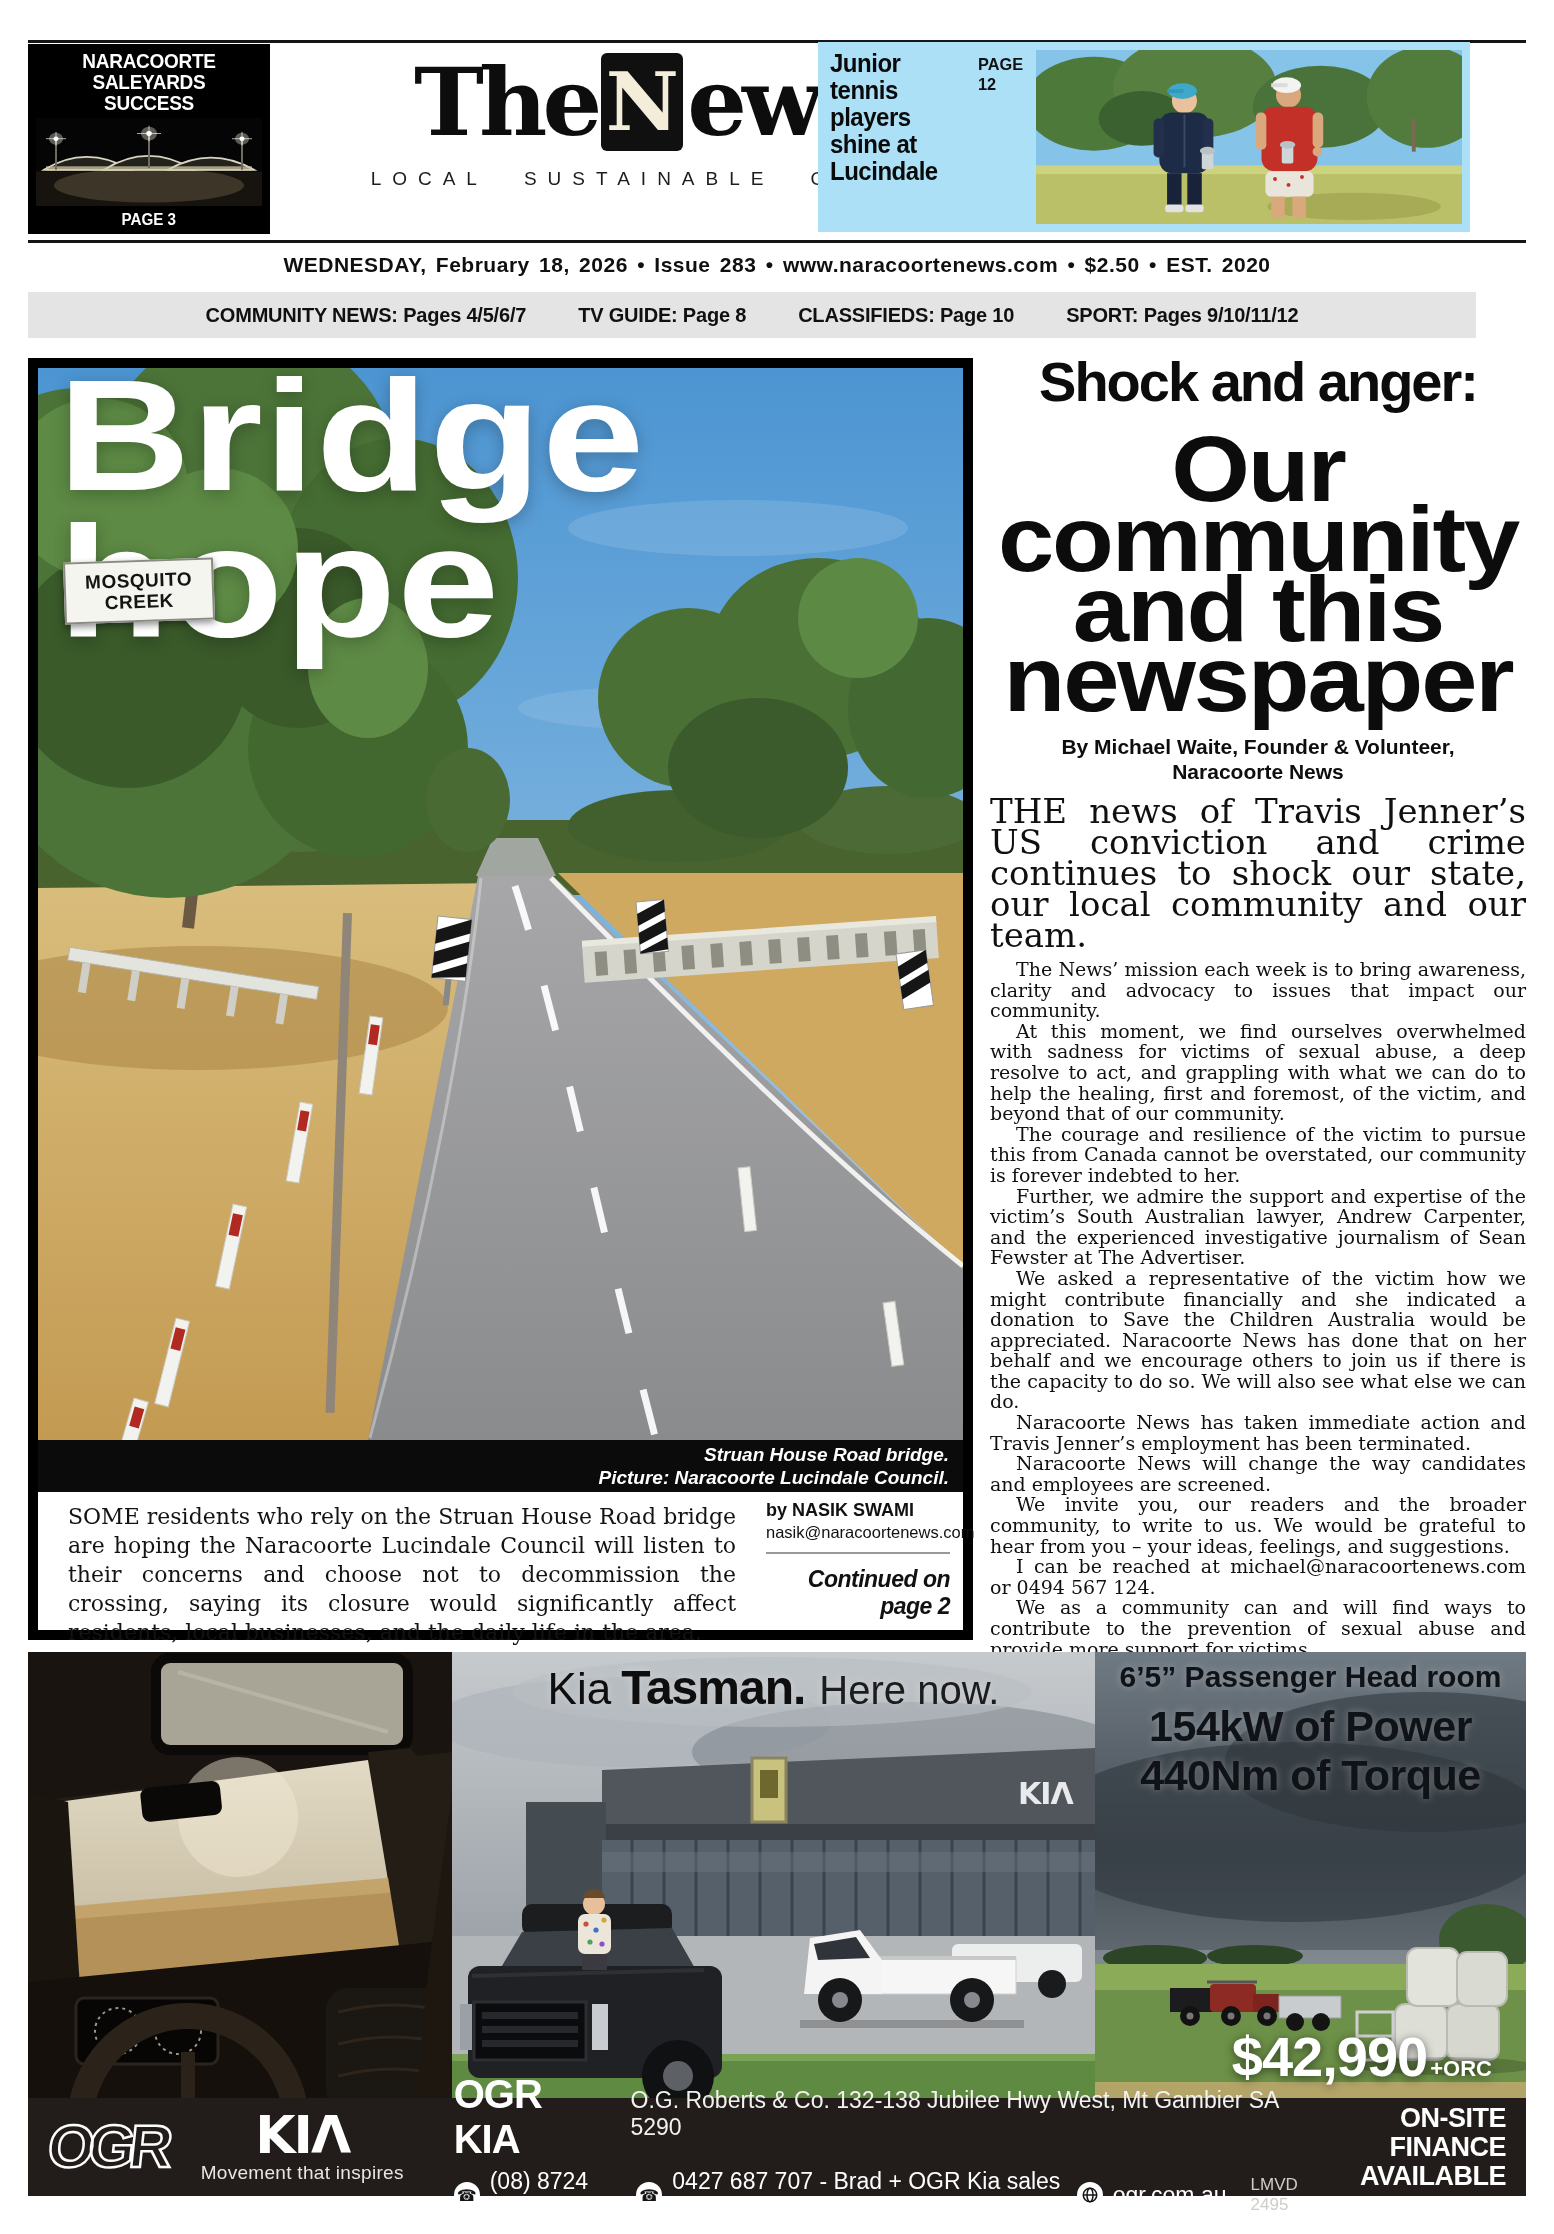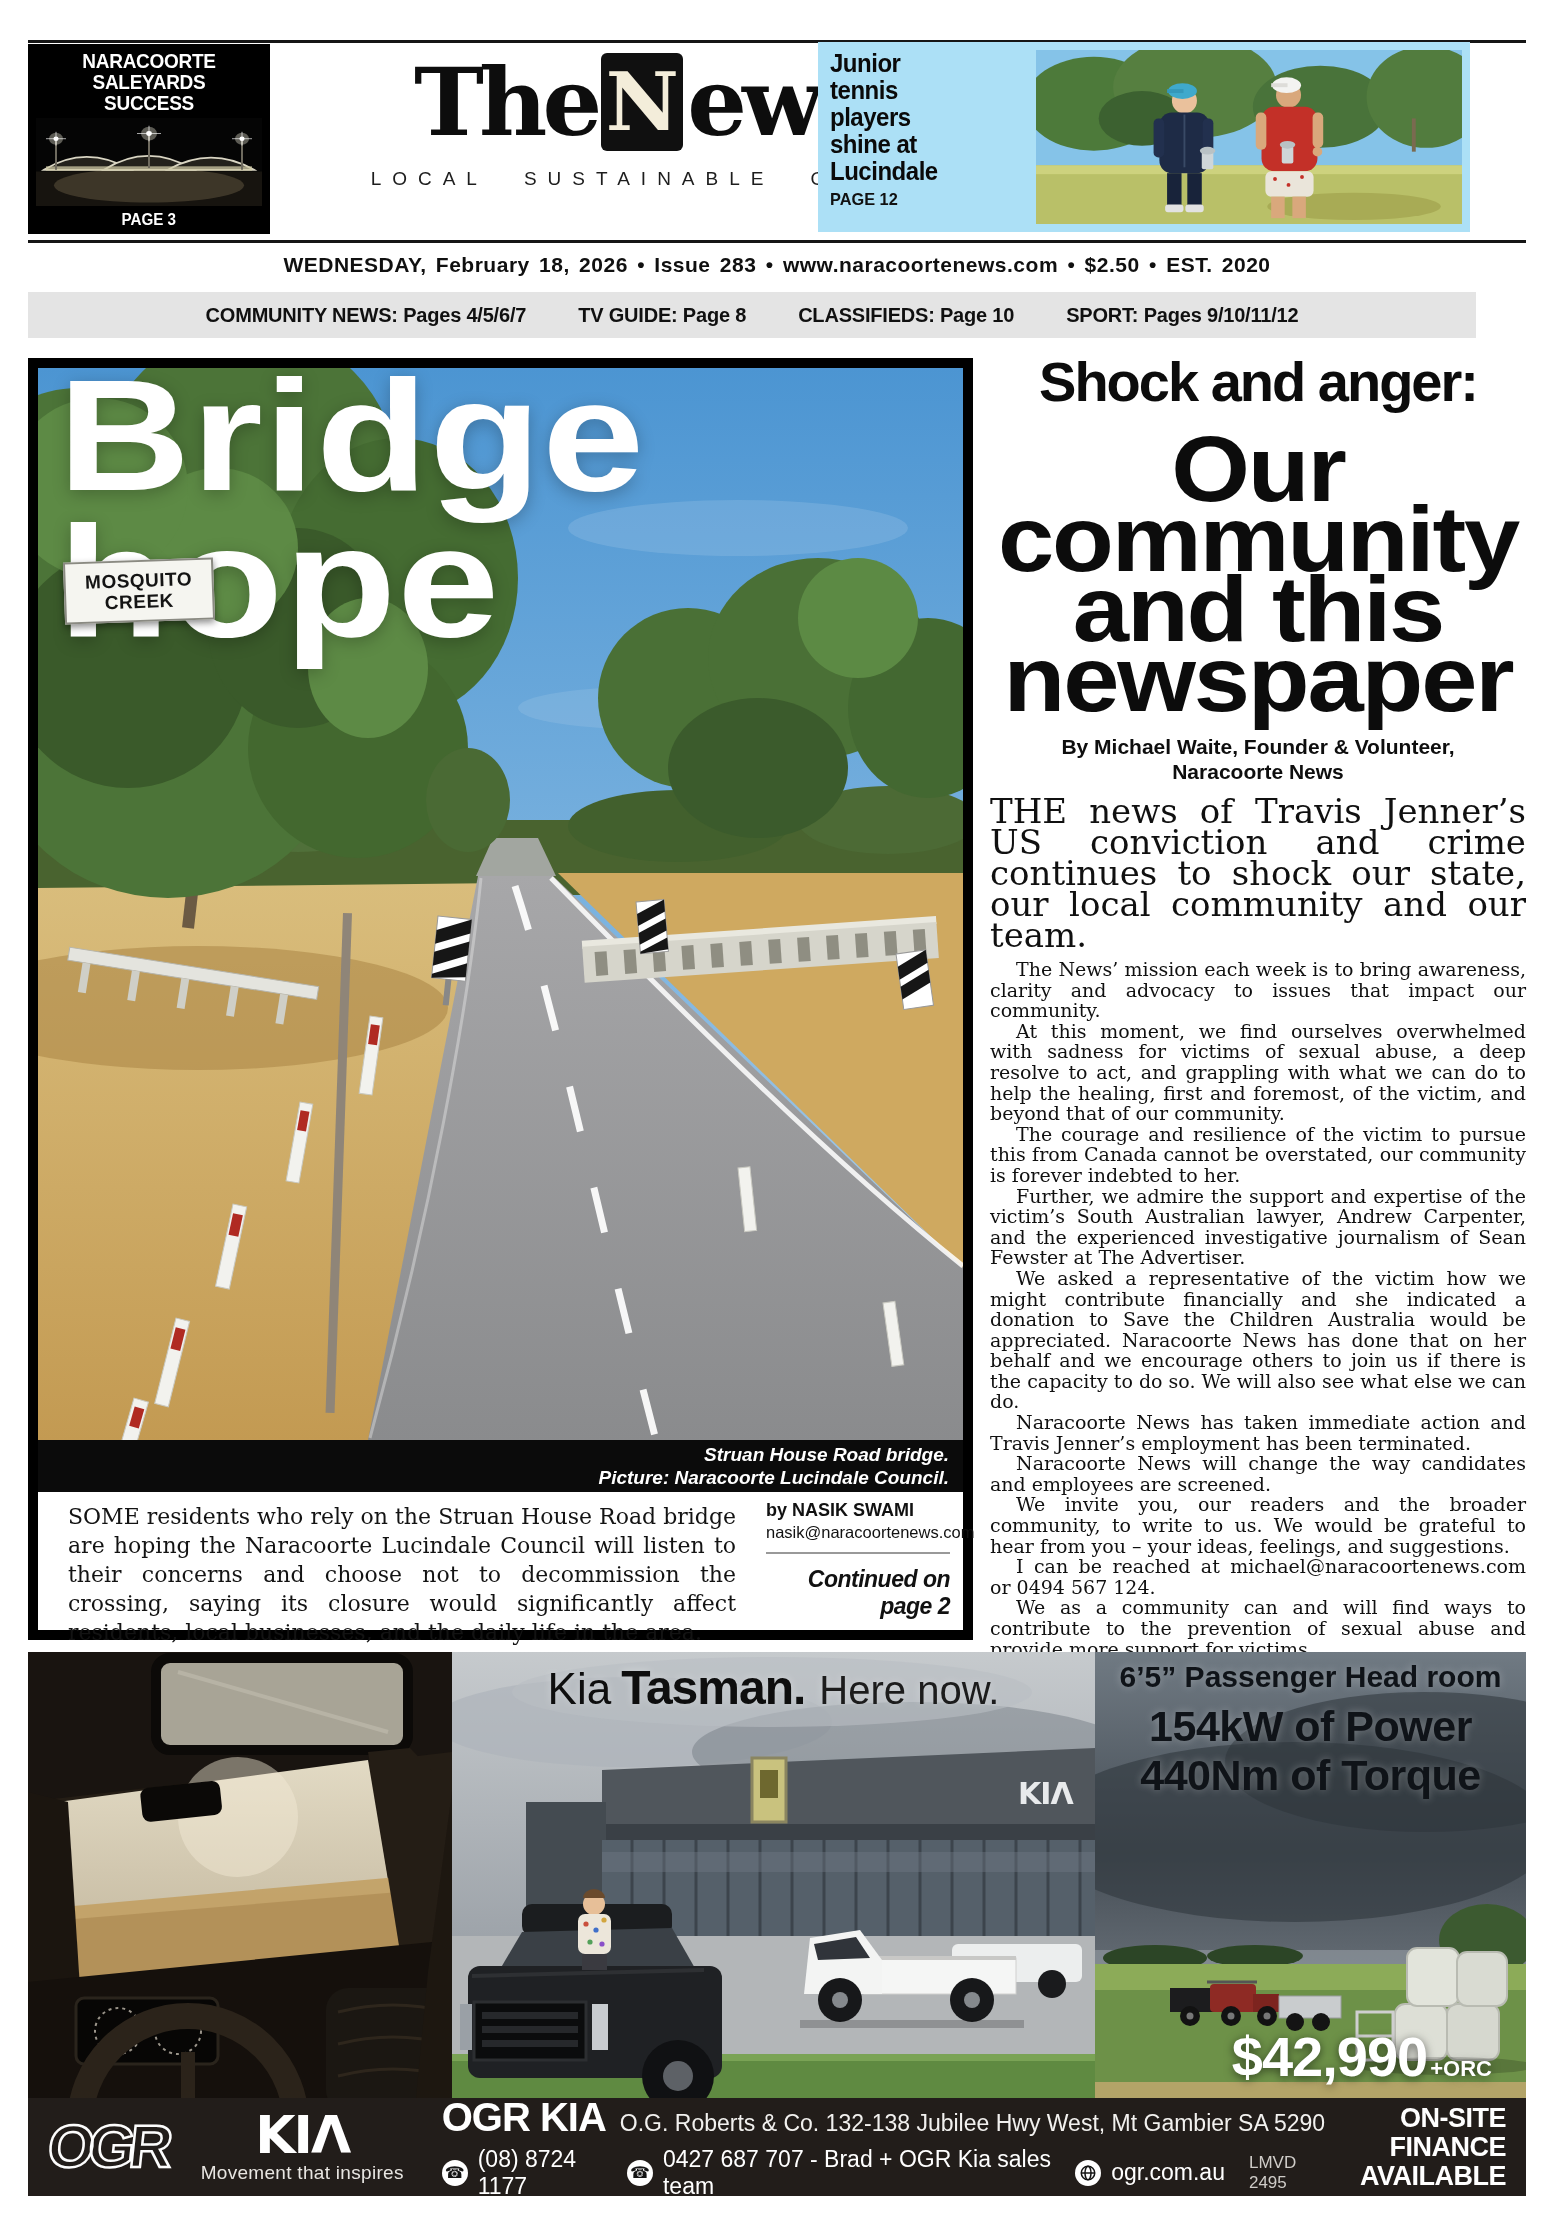--- a/index.html
+++ b/index.html
@@ -15,21 +15,21 @@
   .pl-title{color:#fff;font-weight:700;font-size:20px;line-height:21px;text-align:center;letter-spacing:-.3px;transform:scaleX(.95);}
   .pl-photo{width:226px;height:102px;margin-top:4px;}
   .pl-page{color:#fff;font-weight:700;font-size:16px;margin-top:5px;transform:scaleX(.95);}
 
   .masthead{left:333px;top:52px;width:614px;text-align:center;}
   .mh-title{font-family:"DejaVu Serif",serif;font-weight:700;font-size:94px;line-height:100px;letter-spacing:-5px;color:#0d0d0d;display:flex;align-items:center;justify-content:center;}
   .mh-n{display:inline-flex;align-items:center;justify-content:center;width:82px;height:98px;background:#101010;color:#f3edda;font-size:80px;margin:0 4px;border-radius:6px;letter-spacing:0;}
   .mh-tagline{margin-top:16px;font-size:19px;letter-spacing:11px;color:#1d1d1d;display:flex;justify-content:center;gap:36px;font-weight:500;}
 
   .promo-right{left:818px;top:42px;width:652px;height:190px;background:#ace0f6;display:flex;padding:8px 8px 8px 12px;box-sizing:border-box;}
-  .rp-text{width:206px;display:flex;flex-direction:column;}
+  .rp-text{width:206px;display:flex;flex-direction:row;gap:36px;}
   .rp-line{font-weight:800;font-size:25px;line-height:27px;color:#0a0a0a;letter-spacing:-.5px;transform:scaleX(.96);transform-origin:0 50%;}
   .rp-page{font-weight:700;font-size:17px;margin-top:5px;transform:scaleX(.96);transform-origin:0 50%;}
   .rp-photo{flex:1;height:174px;}
 
   .dateline{left:28px;top:253px;width:1498px;text-align:center;font-weight:700;font-size:21px;letter-spacing:.5px;word-spacing:3px;color:#101010;}
   .navbar{left:28px;top:292px;width:1448px;height:46px;background:#e4e4e4;display:flex;align-items:center;justify-content:center;gap:52px;}
   .nav-item{font-weight:700;font-size:20px;color:#101010;letter-spacing:-.2px;}
 
   
   .frame{left:28px;top:358px;width:945px;height:1282px;background:#000;}
@@ -77,21 +77,21 @@
   .adp-prefix{font-size:46px;font-weight:500;}
   .adp-amount{font-size:56px;font-weight:800;margin-left:14px;letter-spacing:-1px;}
   .adp-suffix{font-size:22px;font-weight:700;margin-left:3px;}
 
   
   .footer{left:28px;top:2098px;width:1498px;height:98px;background:#221d1a;display:flex;align-items:center;padding:0 20px;box-sizing:border-box;gap:30px;}
   .ogr-logo{font-weight:900;font-size:60px;letter-spacing:-6px;color:transparent;-webkit-text-stroke:2.5px #fdfdfd;transform:skewX(-6deg);line-height:60px;}
   .kia-block{text-align:center;margin-left:4px;}
   .kia-logo{color:#fff;font-size:52px;font-weight:800;letter-spacing:-2px;line-height:48px;font-family:"DejaVu Sans",sans-serif;}
   .kia-tag{color:#e8e6e2;font-size:19px;margin-top:3px;letter-spacing:.3px;}
-  .dealer-block{margin-left:8px;flex:1;}
+  .dealer-block{margin-left:20px;flex:1;}
   .dealer-line1{display:flex;align-items:baseline;gap:14px;color:#fff;}
   .dealer-name{font-size:40px;font-weight:800;letter-spacing:-1px;}
   .dealer-address{font-size:23px;font-weight:400;color:#f2f1ef;}
   .dealer-line2{display:flex;align-items:center;gap:10px;margin-top:6px;color:#fff;font-size:23px;}
   .icon-circle{width:26px;height:26px;border-radius:50%;background:#fff;color:#141414;display:inline-flex;align-items:center;justify-content:center;font-size:16px;flex:none;}
   .licence{font-size:17px;color:#cfccc8;margin-left:14px;}
   .finance{text-align:right;color:#fff;}
   .fin-line{font-size:27px;font-weight:800;line-height:29px;letter-spacing:-.5px;}
 </style>
 </head>

